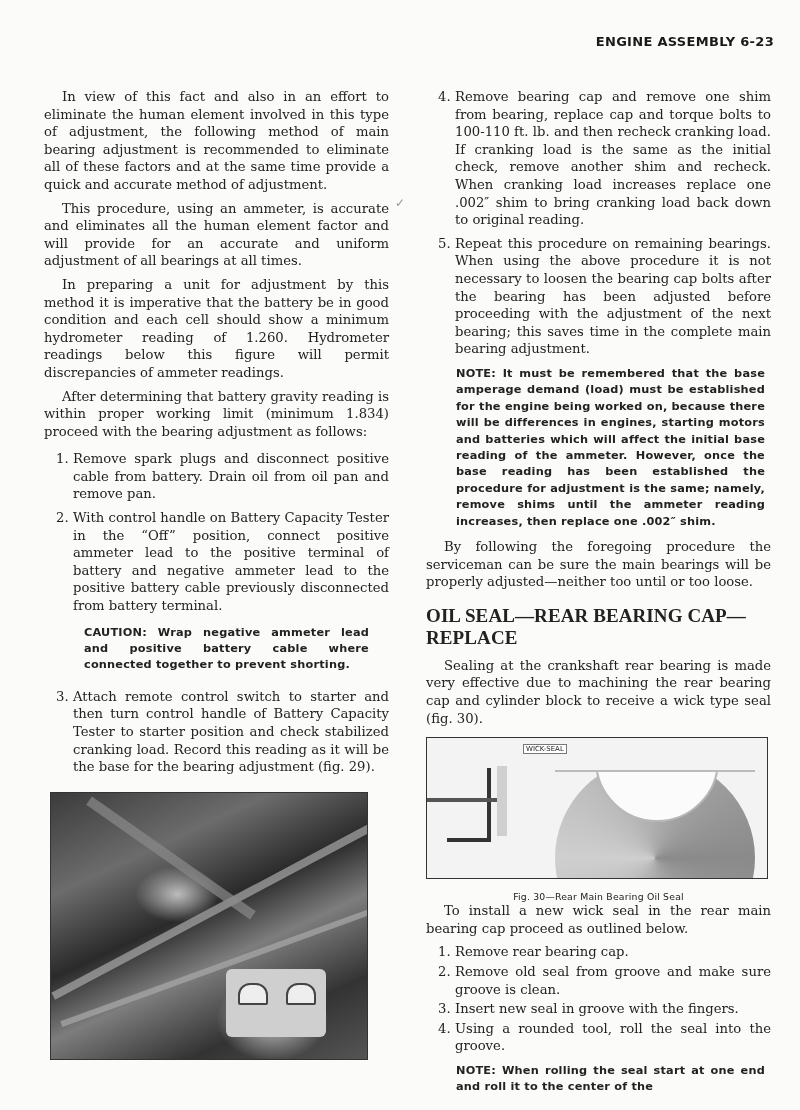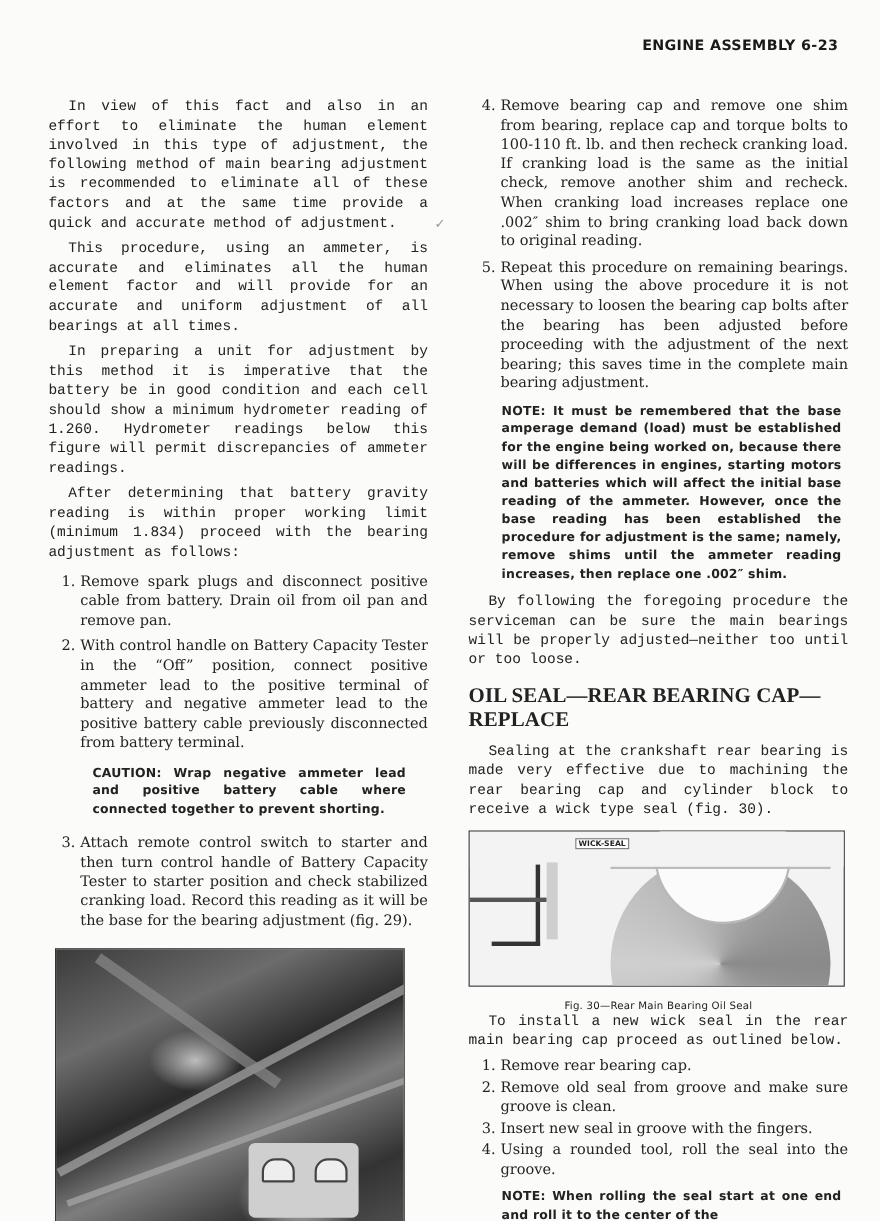--- a/index.html
+++ b/index.html
@@ -1,28 +1,28 @@
 <!DOCTYPE html>
 <html><head>
 <meta charset="utf-8">
 <style>
   html, body { margin: 0; padding: 0; }
   body {
     width: 800px; height: 1110px; background: #fbfbfa; position: relative; overflow: hidden;
     font-family: "DejaVu Serif", "Liberation Serif", serif; color: #222;
   }
   .header {
-    position: absolute; top: 34px; right: 38px;
+    position: absolute; top: 34px; right: 26px;
     font-family: "DejaVu Sans", "Liberation Sans", sans-serif; font-weight: bold;
     font-size: 13px; letter-spacing: 0.3px; color: #1a1a1a;
   }
   .col { position: absolute; top: 88px; width: 345px; }
   .col-left { left: 44px; }
   .col-right { left: 426px; }
-  p { margin: 0 0 6px 0; font-size: 13.2px; line-height: 17.6px; text-align: justify; text-indent: 18px; font-family: Liberation Mono, monospace; }
+  p { margin: 0 0 6px 0; font-size: 13.2px; line-height: 17.6px; text-align: justify; text-indent: 18px; }
   ol { margin: 0; padding: 0; list-style: none; }
   ol li { position: relative; padding-left: 29px; font-size: 13.2px; line-height: 17.6px; text-align: justify; margin-bottom: 6px; }
   ol li .num { position: absolute; left: 12px; top: 0; }
   .ol-tight li { padding-left: 29px; margin-bottom: 2px; }
   .note {
     font-family: "DejaVu Sans", "Liberation Sans", sans-serif; font-weight: bold;
     font-size: 11.3px; line-height: 16.4px; text-align: justify; margin: 8px 6px 8px 30px; letter-spacing: 0.2px;
   }
   .caution { margin: 10px 20px 14px 40px; }
   .section-heading {
@@ -36,21 +36,21 @@
       radial-gradient(ellipse 80px 60px at 70% 85%, #cfcfcf, transparent 70%),
       linear-gradient(155deg, #3b3b3b 0%, #6c6c6c 25%, #2a2a2a 45%, #7d7d7d 60%, #333 80%, #555 100%);
   }
   .fig29 .bar { position: absolute; background: #a9a9a9; opacity: 0.7; }
   .fig29 .meter { position: absolute; left: 175px; top: 176px; width: 100px; height: 68px; background: #cfcfcf; border-radius: 6px; }
   .fig29 .dial { position: absolute; top: 14px; width: 26px; height: 18px; background: #eee; border-radius: 12px 12px 2px 2px; border: 2px solid #444; }
   .fig-caption {
     font-family: "DejaVu Sans", "Liberation Sans", sans-serif; font-weight: normal;
     font-size: 9.3px; text-align: center; margin-top: 12px; letter-spacing: 0.2px; color: #222;
   }
-  .fig30 { width: 340px; height: 140px; margin: 10px 0 0 0; background: #f3f3f3; font-weight: bold; }
+  .fig30 { width: 340px; height: 140px; margin: 10px 0 0 0; background: #f3f3f3; }
   .fig30 .arc {
     position: absolute; left: 128px; top: 20px; width: 200px; height: 200px;
     border-radius: 50%; background: conic-gradient(from 90deg, #8a8a8a, #cfcfcf, #8a8a8a);
   }
   .fig30 .arc-inner { position: absolute; left: 168px; top: 4px; width: 120px; height: 120px; border-radius: 50%; background: #fbfbfb; border: 2px solid #b8b8b8; }
   .fig30 .cover { position: absolute; left: 0; top: 0; width: 100%; height: 32px; background: #f3f3f3; }
   .fig30 .pipe { position: absolute; border: 4px solid #333; border-top: none; border-left: none; }
   .fig30 .label {
     position: absolute; left: 96px; top: 6px; font-family: "DejaVu Sans", "Liberation Sans", sans-serif;
     font-size: 7px; background: #fff; border: 1px solid #777; padding: 0 2px;

